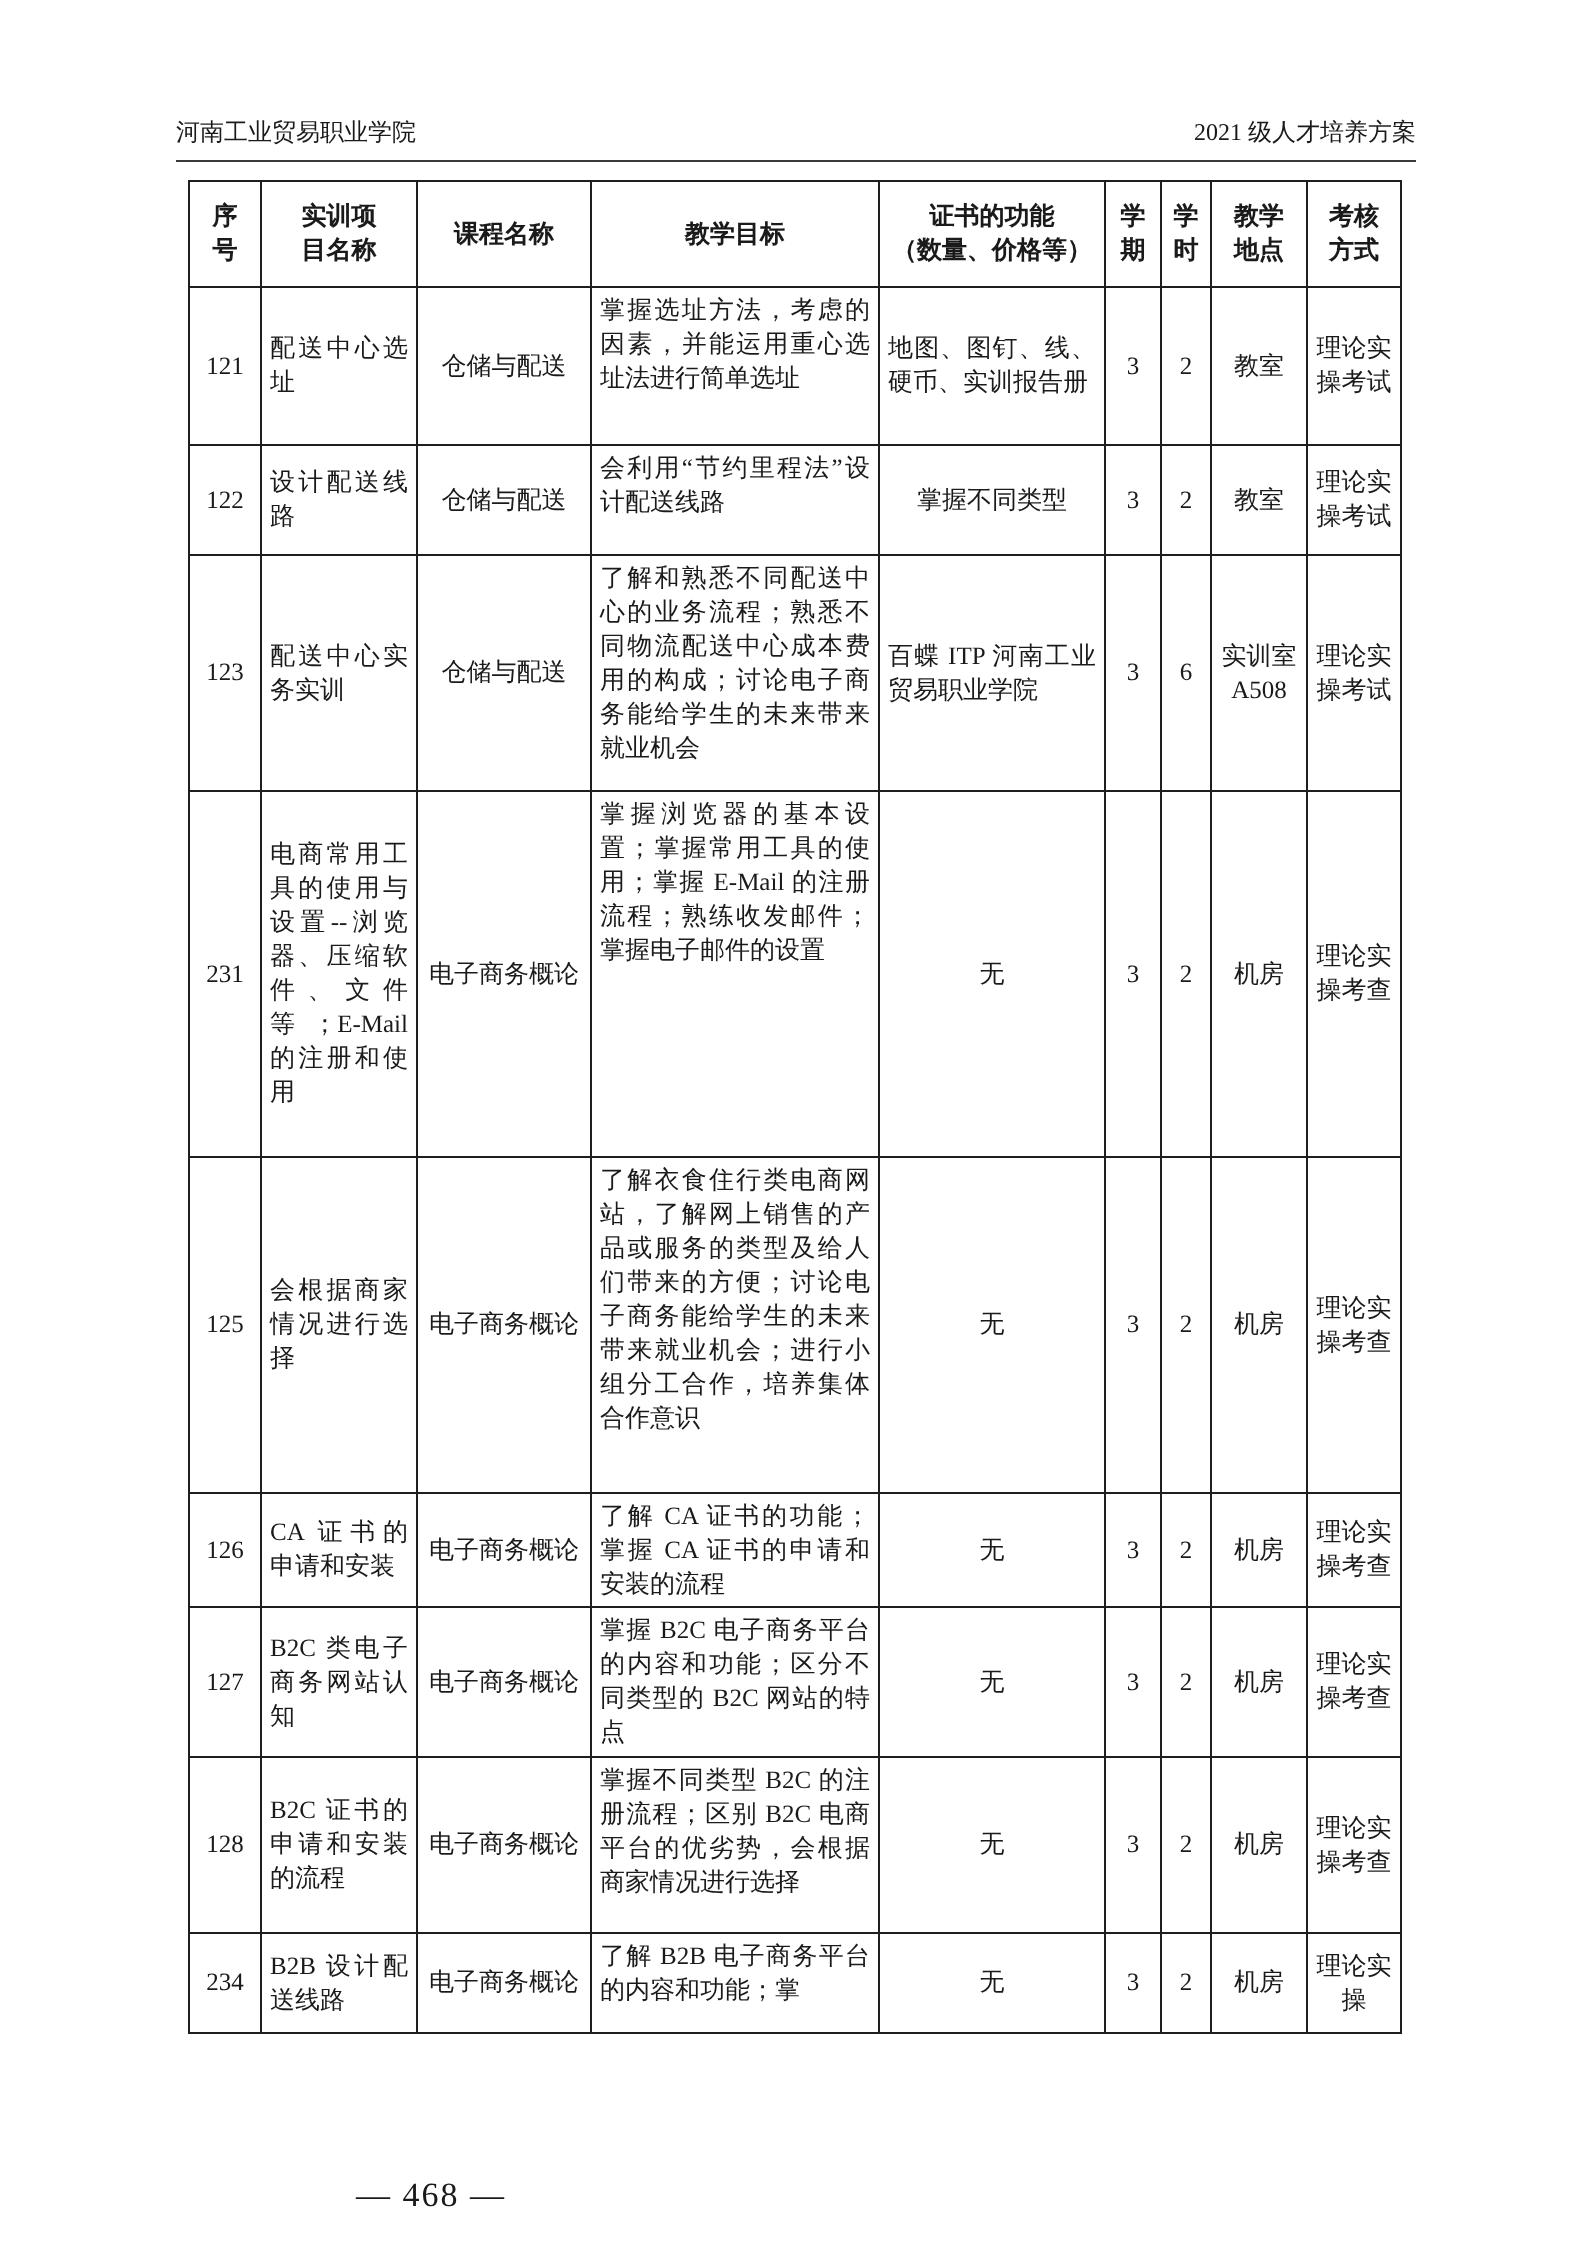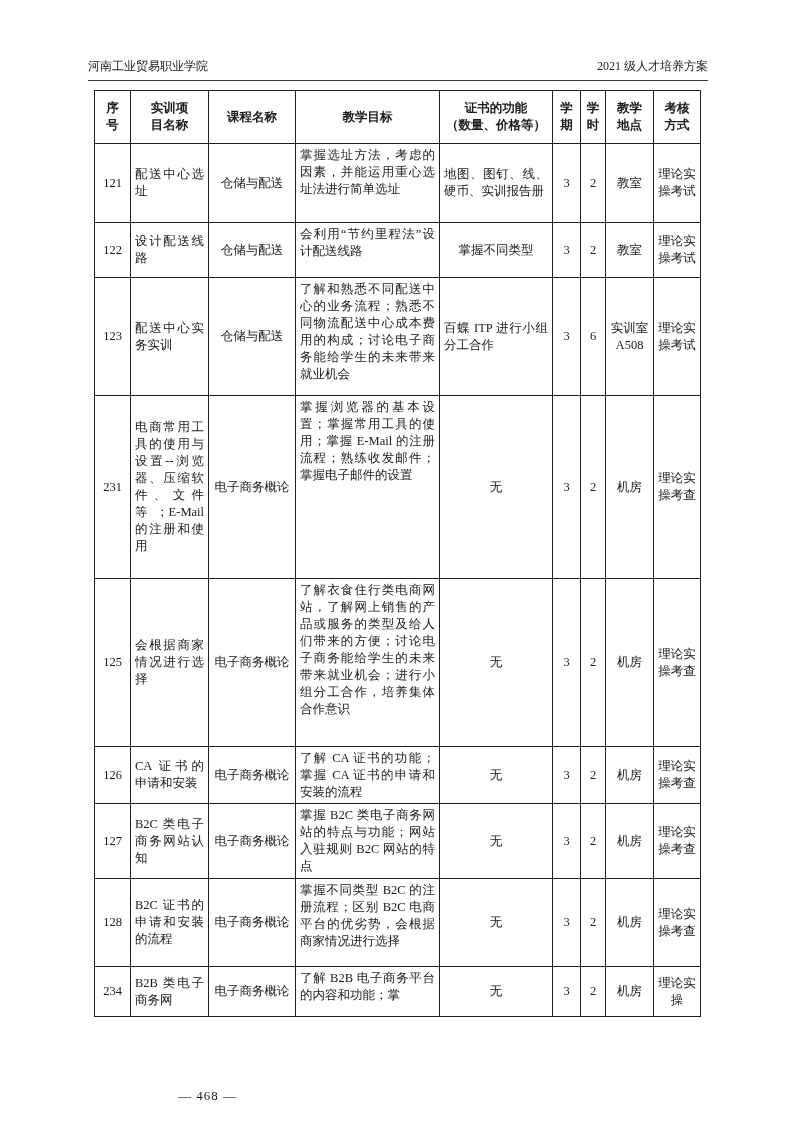--- a/index.html
+++ b/index.html
@@ -29,21 +29,21 @@
     vertical-align:middle; text-align:center;
     overflow:hidden;
     word-break:break-word;
   }
   .tbl th {
     font-weight:bold; white-space:pre-line;
     height:48px; padding:2px 2px;
   }
   .tbl td.just { text-align:justify; }
   .tbl td.vtop { vertical-align:top; padding-top:3px; }
-  .footer { position:absolute; left:90px; top:1030px; font-size:13px; letter-spacing:1px; }
+  .footer { position:absolute; left:90px; top:1030px; font-size:17px; letter-spacing:1px; }
 </style>
 </head>
 <body>
 
 <div class="page">
   <div class="content">
 
     <div class="page-header">
       <span>河南工业贸易职业学院</span>
       <span>2021 级人才培养方案</span>
@@ -102,21 +102,21 @@
             <td>3</td>
             <td>2</td>
             <td>教室</td>
             <td>理论实操考试</td>
           </tr>
           <tr style="height: 118px;">
             <td>123</td>
             <td class="just">配送中心实务实训</td>
             <td>仓储与配送</td>
             <td class="just vtop">了解和熟悉不同配送中心的业务流程；熟悉不同物流配送中心成本费用的构成；讨论电子商务能给学生的未来带来就业机会</td>
-            <td class="just">百蝶 ITP 进行小组分工合作</td>
+            <td class="just">百蝶 ITP 河南工业贸易职业学院</td>
             <td>3</td>
             <td>6</td>
             <td>实训室 A508</td>
             <td>理论实操考试</td>
           </tr>
           <tr style="height: 183px;">
             <td>231</td>
             <td class="just">电商常用工具的使用与设置--浏览器、压缩软件、文件等；E-Mail 的注册和使用</td>
             <td>电子商务概论</td>
             <td class="just vtop">掌握浏览器的基本设置；掌握常用工具的使用；掌握 E-Mail 的注册流程；熟练收发邮件；掌握电子邮件的设置</td>
@@ -145,41 +145,41 @@
             <td>无</td>
             <td>3</td>
             <td>2</td>
             <td>机房</td>
             <td>理论实操考查</td>
           </tr>
           <tr style="height: 75px;">
             <td>127</td>
             <td class="just">B2C 类电子商务网站认知</td>
             <td>电子商务概论</td>
-            <td class="just vtop">掌握 B2C 类电子商务网站的特点与功能；网站入驻规则 B2C 网站的特点</td>
+            <td class="just vtop">掌握 B2C 电子商务平台的内容和功能；区分不同类型的 B2C 网站的特点</td>
             <td>无</td>
             <td>3</td>
             <td>2</td>
             <td>机房</td>
             <td>理论实操考查</td>
           </tr>
           <tr style="height: 88px;">
             <td>128</td>
             <td class="just">B2C 证书的申请和安装的流程</td>
             <td>电子商务概论</td>
             <td class="just vtop">掌握不同类型 B2C 的注册流程；区别 B2C 电商平台的优劣势，会根据商家情况进行选择</td>
             <td>无</td>
             <td>3</td>
             <td>2</td>
             <td>机房</td>
             <td>理论实操考查</td>
           </tr>
           <tr style="height: 50px;">
             <td>234</td>
-            <td class="just">B2B 类电子商务网</td>
+            <td class="just">B2B 设计配送线路</td>
             <td>电子商务概论</td>
             <td class="just vtop">了解 B2B 电子商务平台的内容和功能；掌</td>
             <td>无</td>
             <td>3</td>
             <td>2</td>
             <td>机房</td>
             <td>理论实操</td>
           </tr>
         </tbody>
     </table>

